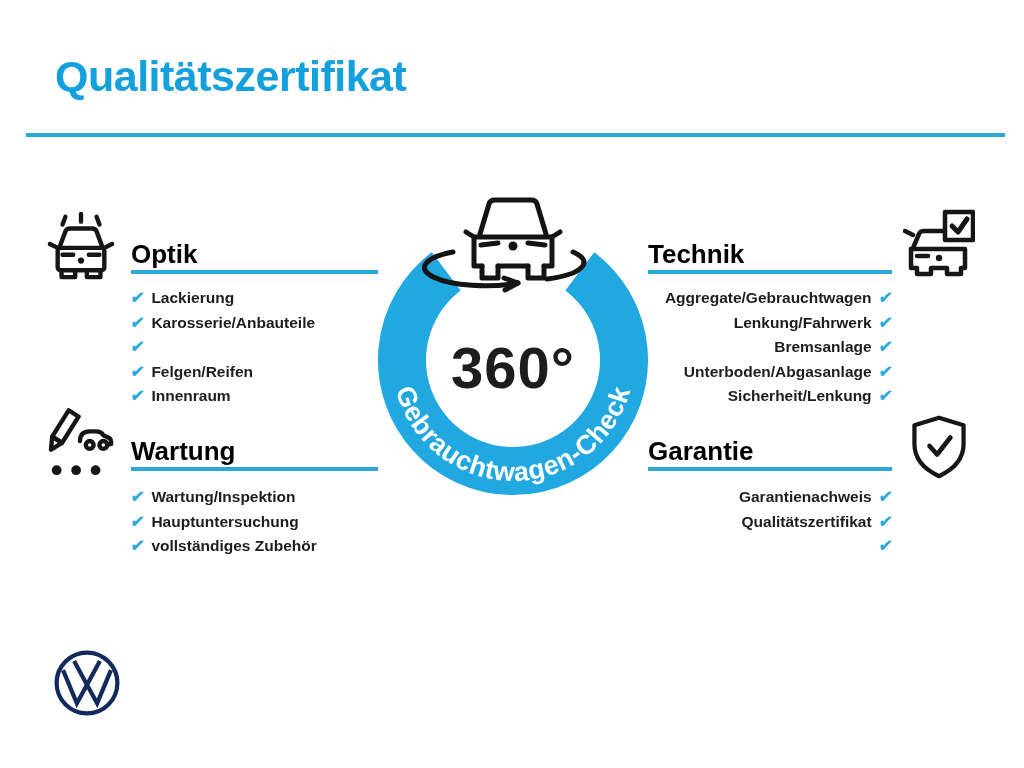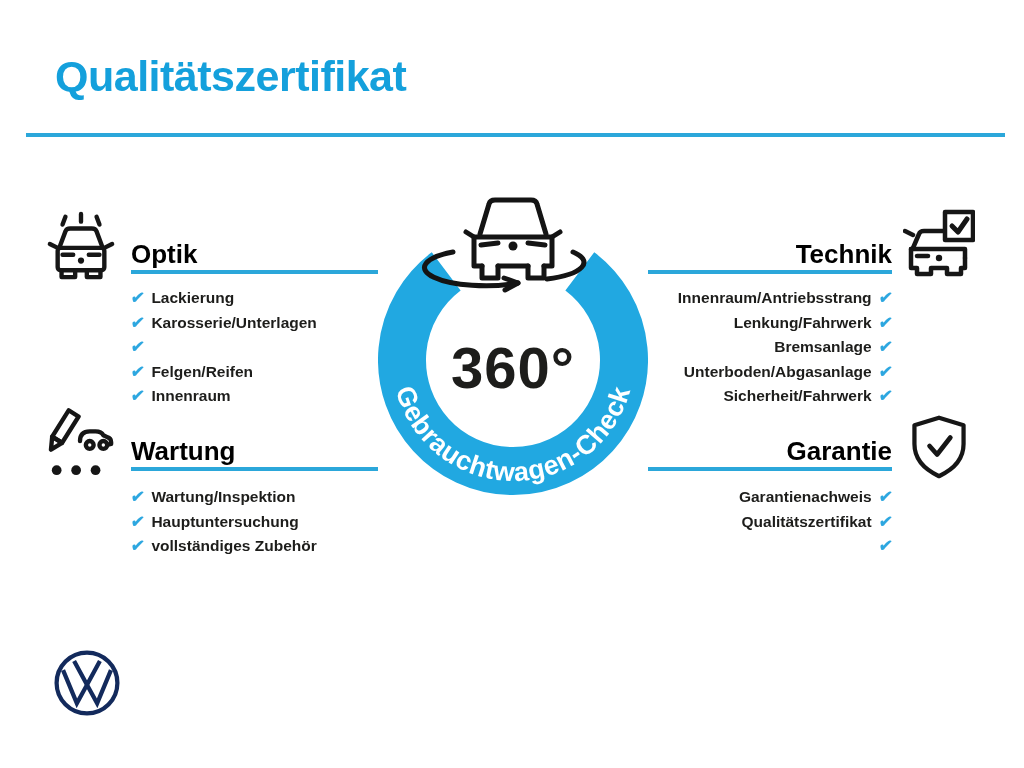--- a/index.html
+++ b/index.html
@@ -14,21 +14,21 @@
     left:55px;top:52px;font-size:43px;font-weight:bold;letter-spacing:-0.5px;
     color:var(--accent-blue,#14a0dc);
   }
   .top-divider{
     left:26px;top:133px;width:979px;height:4px;background:var(--rule-blue,#2ba7da);
   }
 
   
   .sec-header{font-size:26px;font-weight:bold;color:#000;line-height:28px;white-space:nowrap;}
   .sec-underline{height:3.5px;background:var(--rule-blue,#2ba7da);}
-  .sec-right{text-align:right;}
+  .sec-right{text-align:left;}
 
   
   ul.checklist{list-style:none;margin:0;padding:0;}
   ul.checklist li{
     height:24.5px;display:flex;align-items:center;gap:7px;
     font-size:15.5px;font-weight:bold;color:var(--ink,#1d1d1b);white-space:nowrap;
   }
   ul.checklist.right li{justify-content:flex-end;}
   .check{
     color:var(--check-blue,#2da7e0);font-size:16px;line-height:16px;
@@ -73,21 +73,21 @@
 
 <div class="abs sec-header" style="left:131px;top:240px">Optik</div>
 <div class="abs sec-underline" style="left:131px;top:270px;width:247px"></div>
 <ul class="abs checklist" style="left:131px;top:286px">
   <li>
       <span class="check">✔</span>
       <span>Lackierung</span>
     </li>
   <li>
       <span class="check">✔</span>
-      <span>Karosserie/Unterlagen</span>
+      <span>Karosserie/Anbauteile</span>
     </li>
   <li>
       <span class="check">✔</span>
     </li>
   <li>
       <span class="check">✔</span>
       <span>Felgen/Reifen</span>
     </li>
   <li>
       <span class="check">✔</span>
@@ -133,37 +133,37 @@
   <path class="s" d="M14 50 H25"></path>
   <circle class="f" cx="36" cy="52" r="3.2"></circle>
   <rect class="s" x="42" y="6" width="28" height="28" fill="#ffffff"></rect>
   <path class="s2" d="M49 20 L55 26 L64 13"></path>
 </svg>
 
 <div class="abs sec-header sec-right" style="left:648px;top:240px;width:244px">Technik</div>
 <div class="abs sec-underline" style="left:648px;top:270px;width:244px"></div>
 <ul class="abs checklist right" style="left:600px;top:286px;width:292px">
   <li>
-      <span>Innenraum/Antriebsstrang</span>
+      <span>Aggregate/Gebrauchtwagen</span>
       <span class="check">✔</span>
     </li>
   <li>
       <span>Lenkung/Fahrwerk</span>
       <span class="check">✔</span>
     </li>
   <li>
       <span>Bremsanlage</span>
       <span class="check">✔</span>
     </li>
   <li>
       <span>Unterboden/Abgasanlage</span>
       <span class="check">✔</span>
     </li>
   <li>
-      <span>Sicherheit/Fahrwerk</span>
+      <span>Sicherheit/Lenkung</span>
       <span class="check">✔</span>
     </li>
 </ul>
 
 <svg class="abs line-icon" style="left:905px;top:412px" width="68" height="68" viewBox="0 0 72 72">
   <path class="s" d="M36 6 L62 14 L62 34 Q62 56 36 68 Q10 56 10 34 L10 14 Z"></path>
   <path class="s2" d="M26 36 L34 45 L48 27"></path>
 </svg>
 
 <div class="abs sec-header sec-right" style="left:648px;top:437px;width:244px">Garantie</div>

